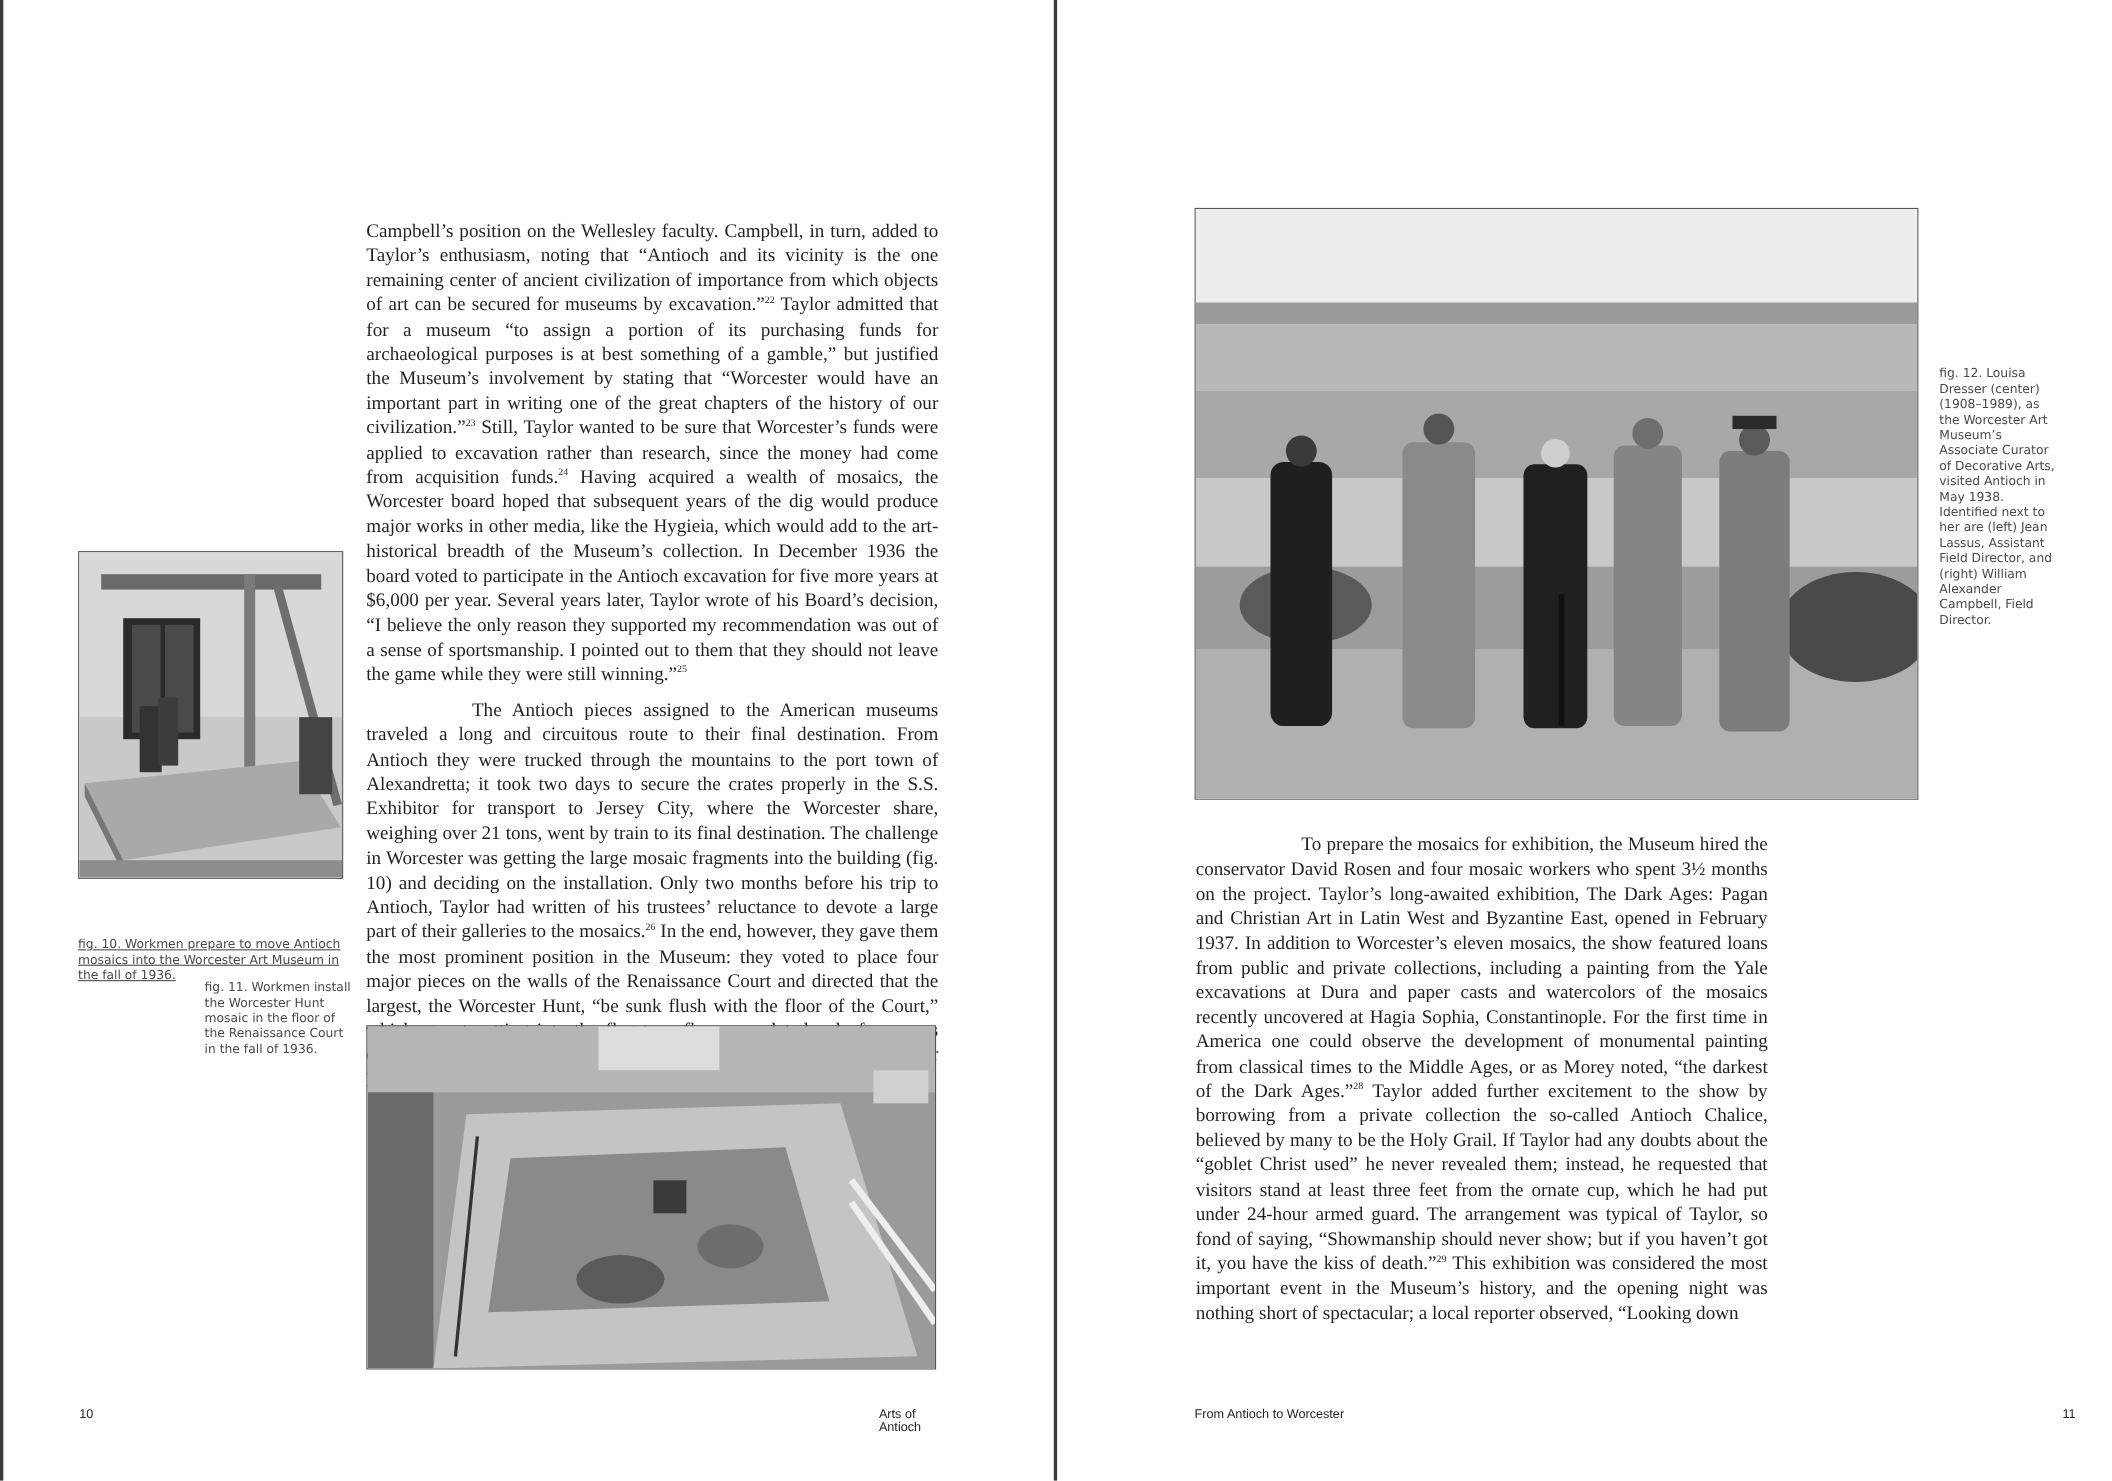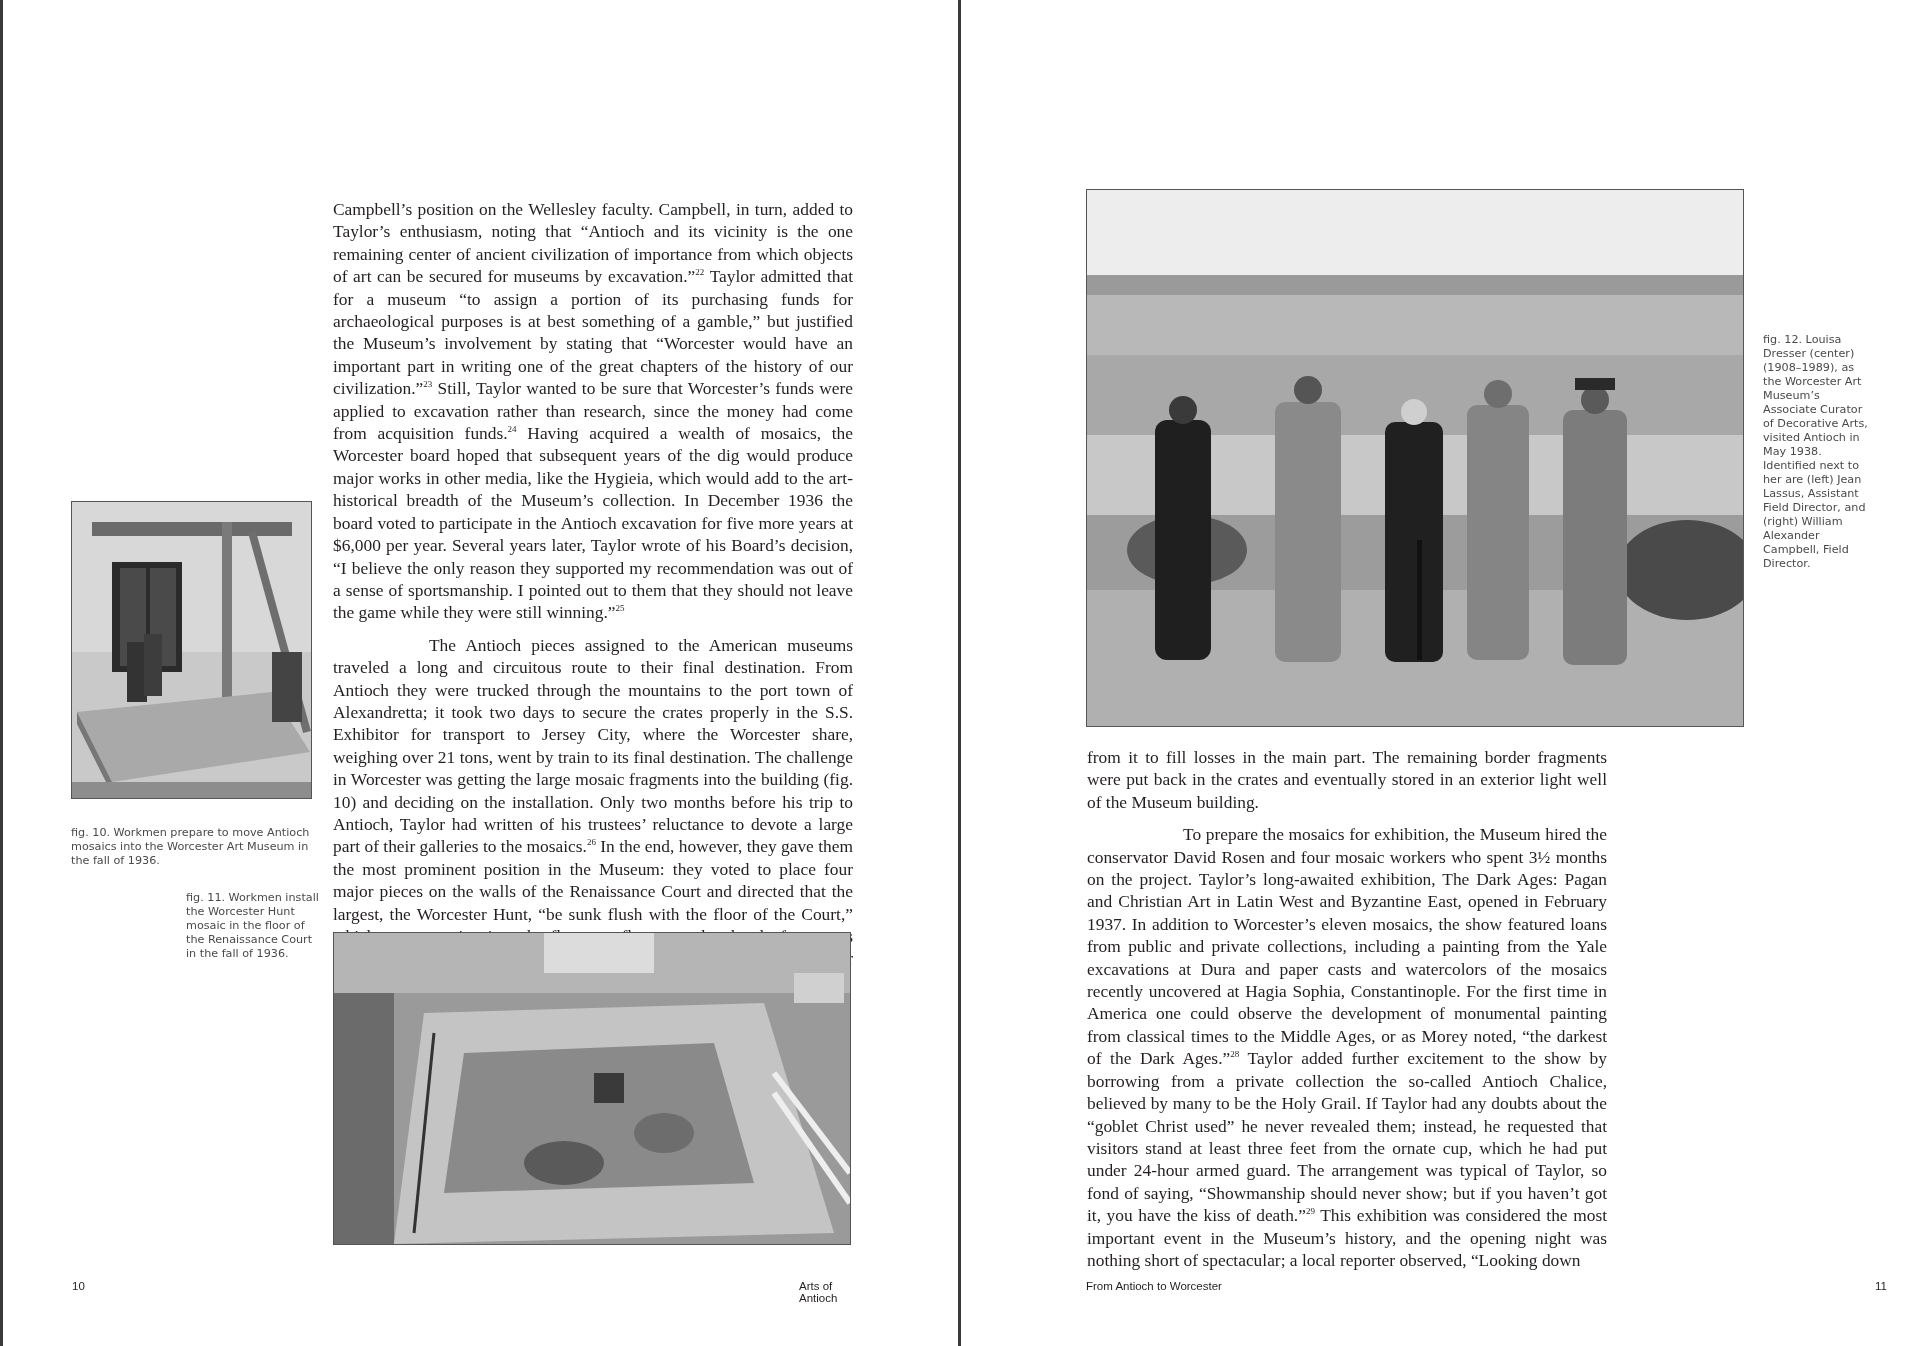--- a/index.html
+++ b/index.html
@@ -59,21 +59,21 @@
       <rect x="150" y="20" width="10" height="200" fill="#7a7a7a"></rect>
       <line x1="180" y1="30" x2="235" y2="230" stroke="#6e6e6e" stroke-width="8"></line>
       <polygon points="5,210 200,190 238,250 40,280" fill="#a9a9a9"></polygon>
       <polygon points="5,210 40,280 40,292 5,222" fill="#777"></polygon>
       <rect x="55" y="140" width="20" height="60" fill="#333"></rect>
       <rect x="72" y="132" width="18" height="62" fill="#3d3d3d"></rect>
       <rect x="200" y="150" width="30" height="70" fill="#444"></rect>
       <rect x="0" y="280" width="239" height="16" fill="#8d8d8d"></rect>
     </svg>
   </div>
-  <div class="caption" style="left:68px; top:826px; width:248px;">fig. 10. Workmen prepare to move Antioch mosaics into the Worcester Art Museum in the fall of 1936.</div>
+  <div class="caption" style="left:68px; top:852px; width:248px;text-decoration:underline;">fig. 10. Workmen prepare to move Antioch mosaics into the Worcester Art Museum in the fall of 1936.</div>
 
   <div class="caption" style="left:183px; top:891px; width:135px;">fig. 11. Workmen install the Worcester Hunt mosaic in the floor of the Renaissance Court in the fall of 1936.</div>
   <div class="photo" style="left:330px; top:932px; width:516px; height:311px;">
     <svg viewBox="0 0 516 311" preserveAspectRatio="none">
       <rect width="516" height="311" fill="#9a9a9a"></rect>
       <rect x="0" y="0" width="60" height="311" fill="#6b6b6b"></rect>
       <rect x="0" y="0" width="516" height="60" fill="#b5b5b5"></rect>
       <rect x="210" y="0" width="110" height="40" fill="#dcdcdc"></rect>
       <polygon points="90,80 430,70 500,300 60,311" fill="#c4c4c4"></polygon>
       <polygon points="130,120 380,110 420,250 110,260" fill="#8a8a8a"></polygon>
@@ -116,19 +116,18 @@
       <circle cx="411" cy="204" r="14" fill="#6e6e6e"></circle>
       <rect x="476" y="220" width="64" height="255" rx="10" fill="#7c7c7c"></rect>
       <circle cx="508" cy="210" r="14" fill="#5a5a5a"></circle>
       <rect x="488" y="188" width="40" height="12" fill="#2a2a2a"></rect>
       <rect x="330" y="350" width="5" height="120" fill="#111"></rect>
     </svg>
   </div>
   <div class="caption" style="left:802px; top:333px; width:112px;">fig. 12. Louisa Dresser (center) (1908–1989), as the Worcester Art Museum’s Associate Curator of Decorative Arts, visited Antioch in May 1938. Identified next to her are (left) Jean Lassus, Assistant Field Director, and (right) William Alexander Campbell, Field Director.</div>
 
   <div class="body-text" style="left:126px; top:746px; width:520px;">
-    <p><span>from it to fill losses in the main part. The remaining border fragments were put back in the crates and eventually stored in an exterior light well of the Museum building.</span></p>
     <p class="indent"><span>To prepare the mosaics for exhibition, the Museum hired the conservator David Rosen and four mosaic workers who spent 3½ months on the project. Taylor’s long-awaited exhibition, The Dark Ages: Pagan and Christian Art in Latin West and Byzantine East, opened in February 1937. In addition to Worcester’s eleven mosaics, the show featured loans from public and private collections, including a painting from the Yale excavations at Dura and paper casts and watercolors of the mosaics recently uncovered at Hagia Sophia, Constantinople. For the first time in America one could observe the development of monumental painting from classical times to the Middle Ages, or as Morey noted, “the darkest of the Dark Ages.”</span><sup>28</sup><span> Taylor added further excitement to the show by borrowing from a private collection the so-called Antioch Chalice, believed by many to be the Holy Grail. If Taylor had any doubts about the “goblet Christ used” he never revealed them; instead, he requested that visitors stand at least three feet from the ornate cup, which he had put under 24-hour armed guard. The arrangement was typical of Taylor, so fond of saying, “Showmanship should never show; but if you haven’t got it, you have the kiss of death.”</span><sup>29</sup><span> This exhibition was considered the most important event in the Museum’s history, and the opening night was nothing short of spectacular; a local reporter observed, “Looking down</span></p>
   </div>
 
   <div class="folio" style="left:125px;">From Antioch to Worcester</div>
   <div class="folio" style="left:873px;margin-left:41px;">11</div>
 </div>
 
 </body></html>

